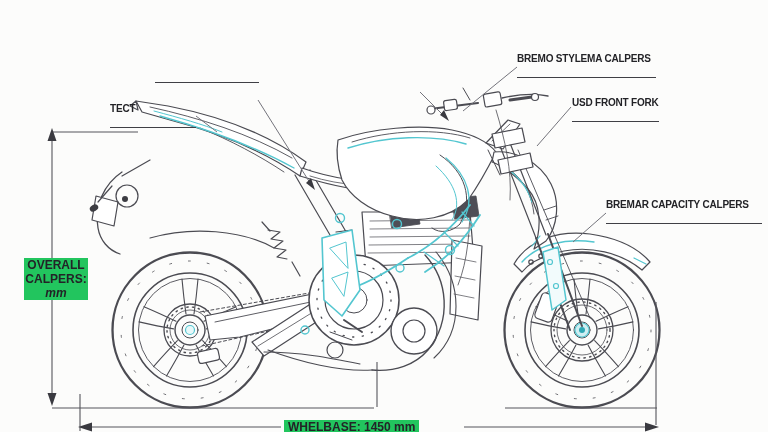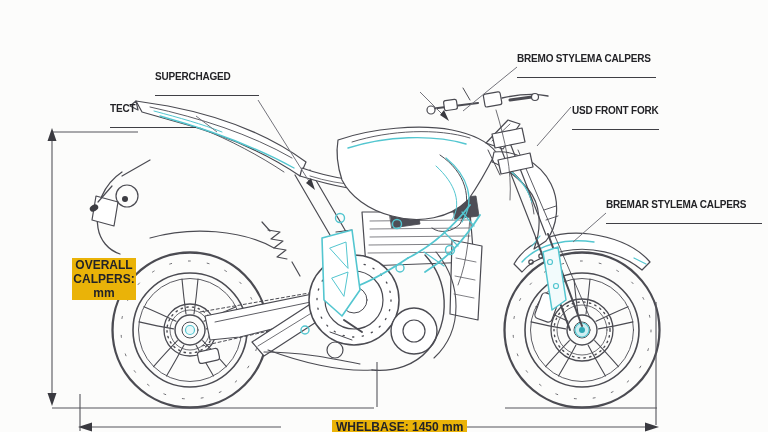--- a/index.html
+++ b/index.html
@@ -8,21 +8,21 @@
     background:#fcfcfb;font-family:"Liberation Sans","DejaVu Sans",sans-serif;
   }
   #bike-svg{position:absolute;left:0;top:0;}
   .callout{
     position:absolute;font-weight:700;font-size:10px;line-height:13px;
     color:#232327;letter-spacing:-0.2px;white-space:nowrap;
     border-bottom:1.5px solid #3f3f45;padding-bottom:12px;
   }
   .dim{
     position:absolute;font-weight:700;font-size:12px;line-height:14px;
-    color:#232327;background:#eab308;white-space:nowrap;margin-left:48px;
+    color:#232327;background:#22c55e;white-space:nowrap;
   }
   .center{text-align:center;}
   .pad{padding:0 4px;}
 </style>
 </head>
 <body>
 
 <div id="stage">
 
   <svg id="bike-svg" width="768" height="432" viewBox="0 0 768 432">
@@ -239,32 +239,31 @@
       <path d="M449,121 L440,115 L444,110 Z" fill="#3a3a40" stroke="none"></path>
       <path d="M517,67 L463,111"></path>
       <path d="M571,107 L537,146"></path>
       <path d="M606,213 L573,242"></path>
     </g>
   </svg>
 
   <div class="callout" style="left:110px;top:102px;min-width:86px;">TECT</div>
 
   <div class="callout" style="left:155px;top:70px;min-width:104px;">
-    <span style="display:block;">SUPERCHAGED</span>
   </div>
 
 
   <div class="callout" style="left:517px;top:52px;min-width:139px;">BREMO STYLEMA CALPERS</div>
 
-  <div class="callout" style="left:572px;top:104px;min-width:87px;">USD FRONT FORK</div>
-
-  <div class="callout" style="left:606px;top:198px;min-width:156px;">BREMAR STYLEMA CALPERS</div>
+  <div class="callout" style="left:572px;top:96px;min-width:87px;">USD FRONT FORK</div>
+
+  <div class="callout" style="left:606px;top:198px;min-width:156px;">BREMAR CAPACITY CALPERS</div>
 
   <div class="dim center" style="left:24px;top:258px;width:64px;">
     <span style="display:block;">OVERALL</span>
     <span style="display:block;">CALPERS:</span>
-    <span style="display:block;">mm</span>
+    <span style="display:block;font-style:italic;">mm</span>
   </div>
 
 
   <div class="dim pad" style="left:284px;top:420px;">WHELBASE: 1450 mm</div>
 
 </div>
 
 </body></html>

